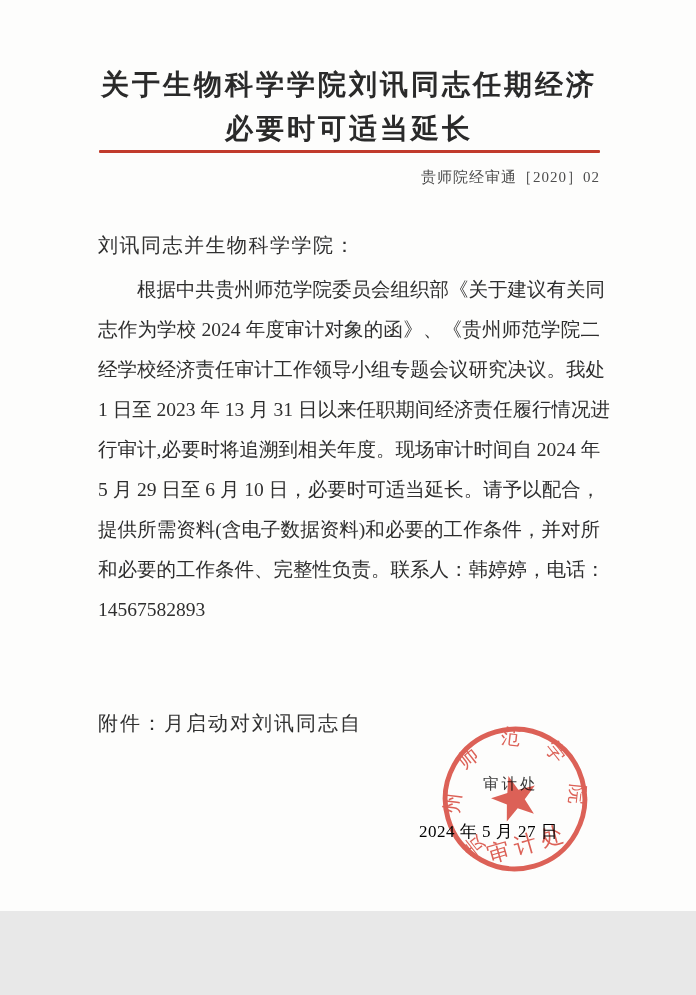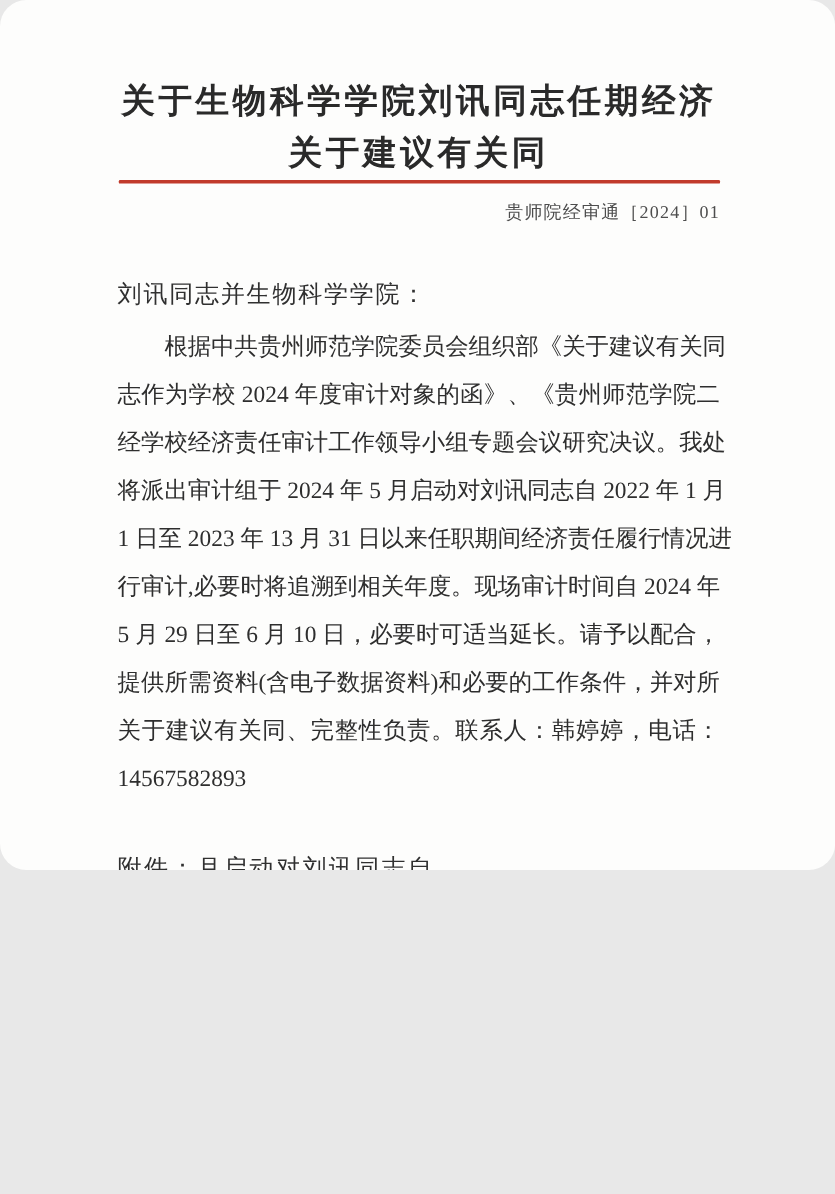--- a/index.html
+++ b/index.html
@@ -1,26 +1,25 @@
 <!DOCTYPE html>
 <html><head>
 <meta charset="utf-8">
 <style>
   * { margin: 0; padding: 0; box-sizing: border-box; }
   html, body { background: #e8e8e8; }
   .page {
     position: relative;
     width: 696px;
-    height: 725px;
+    height: 911px;
     margin: 0 auto;
     background: #fdfdfc;
     overflow: hidden;
     font-family: "Liberation Serif", "DejaVu Serif", serif;
     color: #2e2e2e;
-    border-radius: 22px;
   }
   .doc-title {
     position: absolute;
     top: 63px;
     left: 98px;
     width: 502px;
     text-align: center;
     font-size: 28px;
     font-weight: 700;
     letter-spacing: 3px;
@@ -111,39 +110,38 @@
     pointer-events: none;
   }
 </style>
 </head>
 <body>
 
 <div class="page">
 
   <div class="doc-title">
     <div>关于生物科学学院刘讯同志任期经济</div>
-    <div>关于建议有关同</div>
+    <div>必要时可适当延长</div>
   </div>
 
   <div class="red-divider"></div>
 
-  <div class="doc-number">贵师院经审通［2024］01</div>
+  <div class="doc-number">贵师院经审通［2020］02</div>
 
   <div class="salutation">刘讯同志并生物科学学院：</div>
 
   <div class="body-para">
     <div class="body-line indent">根据中共贵州师范学院委员会组织部《关于建议有关同</div>
     <div class="body-line">志作为学校 2024 年度审计对象的函》、《贵州师范学院二</div>
     <div class="body-line">经学校经济责任审计工作领导小组专题会议研究决议。我处</div>
-    <div class="body-line">将派出审计组于 2024 年 5 月启动对刘讯同志自 2022 年 1 月</div>
     <div class="body-line">1 日至 2023 年 13 月 31 日以来任职期间经济责任履行情况进</div>
     <div class="body-line">行审计,必要时将追溯到相关年度。现场审计时间自 2024 年</div>
     <div class="body-line">5 月 29 日至 6 月 10 日，必要时可适当延长。请予以配合，</div>
     <div class="body-line">提供所需资料(含电子数据资料)和必要的工作条件，并对所</div>
-    <div class="body-line">关于建议有关同、完整性负责。联系人：韩婷婷，电话：</div>
+    <div class="body-line">和必要的工作条件、完整性负责。联系人：韩婷婷，电话：</div>
     <div class="body-line last-line">14567582893</div>
   </div>
 
   <div class="attachment">附件：月启动对刘讯同志自</div>
 
   <div class="signer">审计处</div>
 
   <div class="doc-date">2024 年 5 月 27 日</div>
 
   <svg class="seal" viewBox="0 0 200 200" xmlns="http://www.w3.org/2000/svg">

